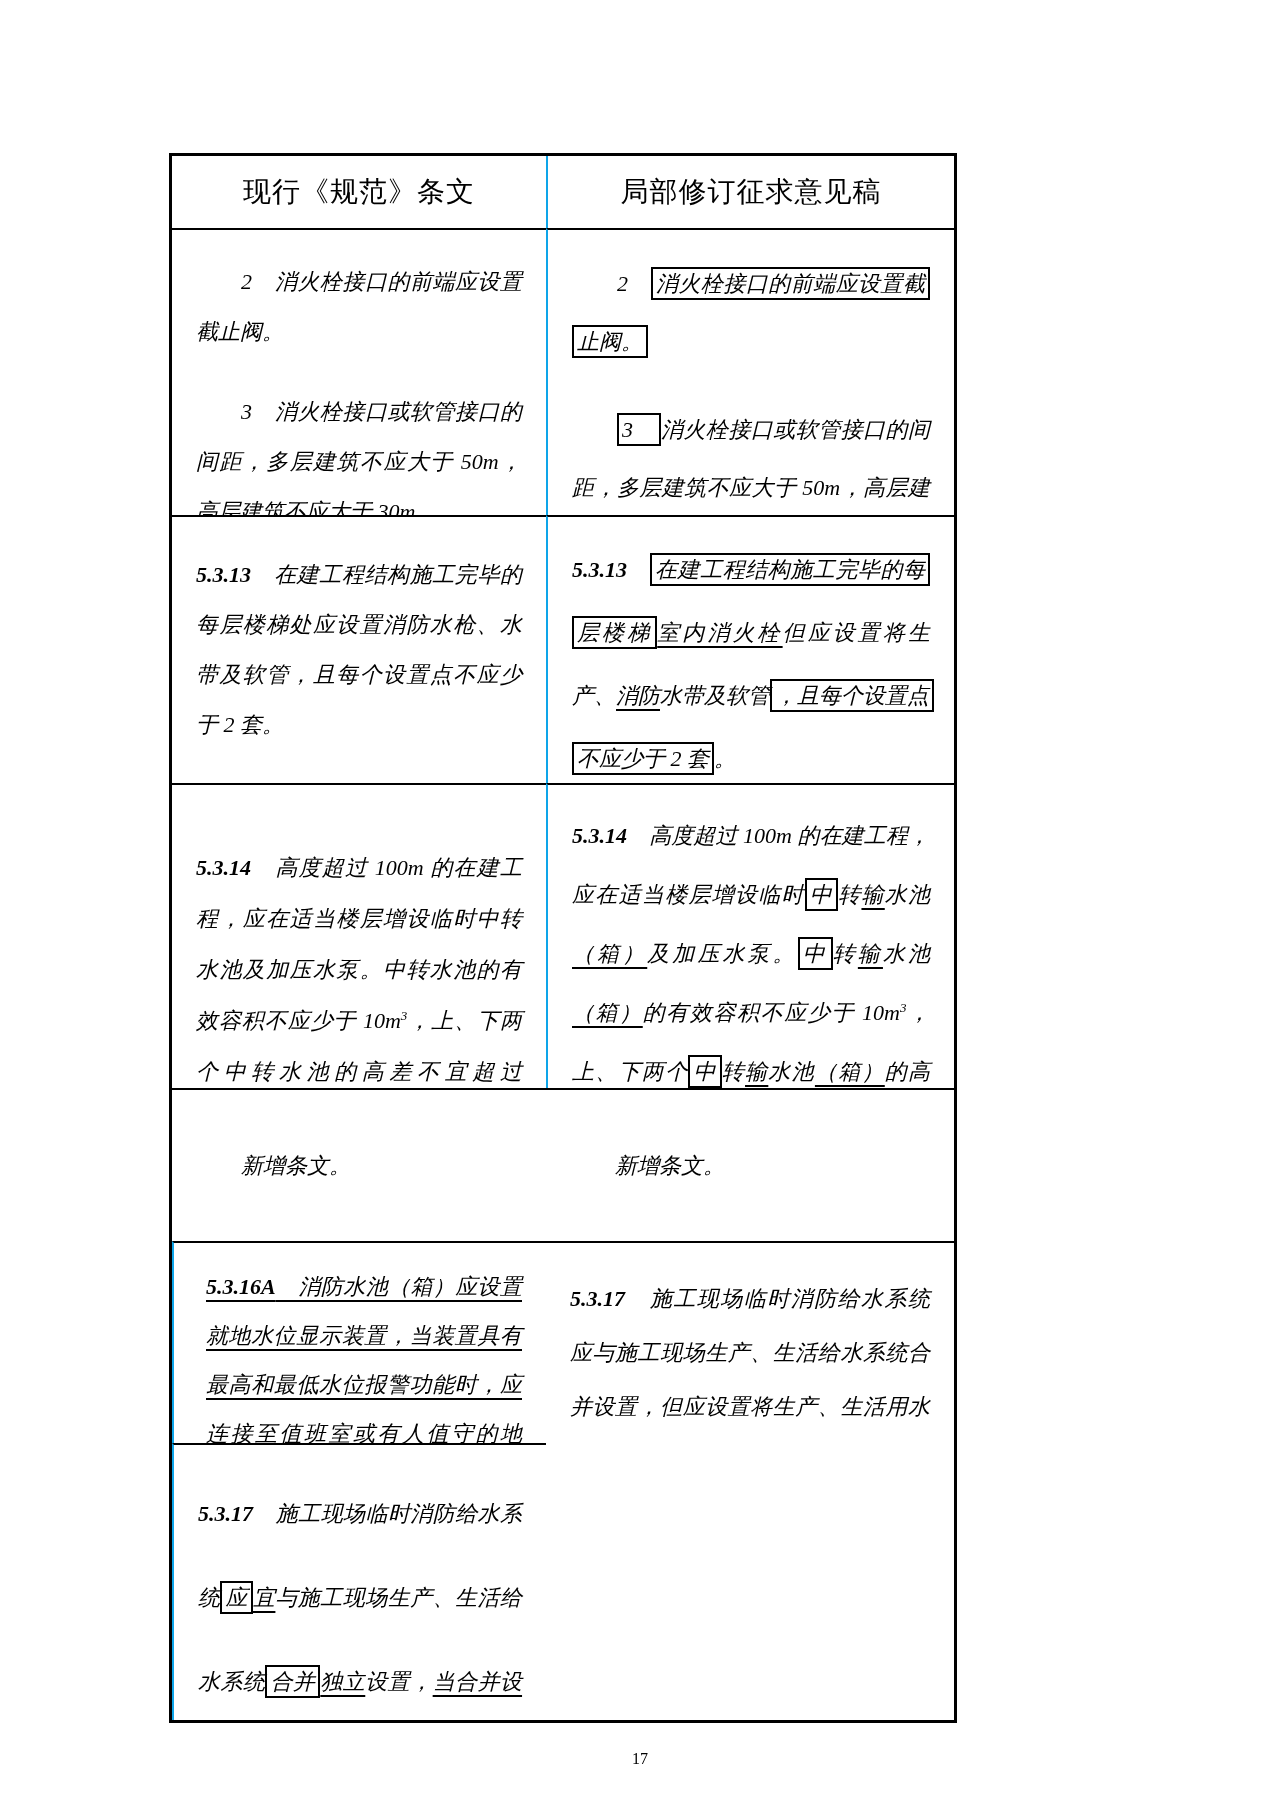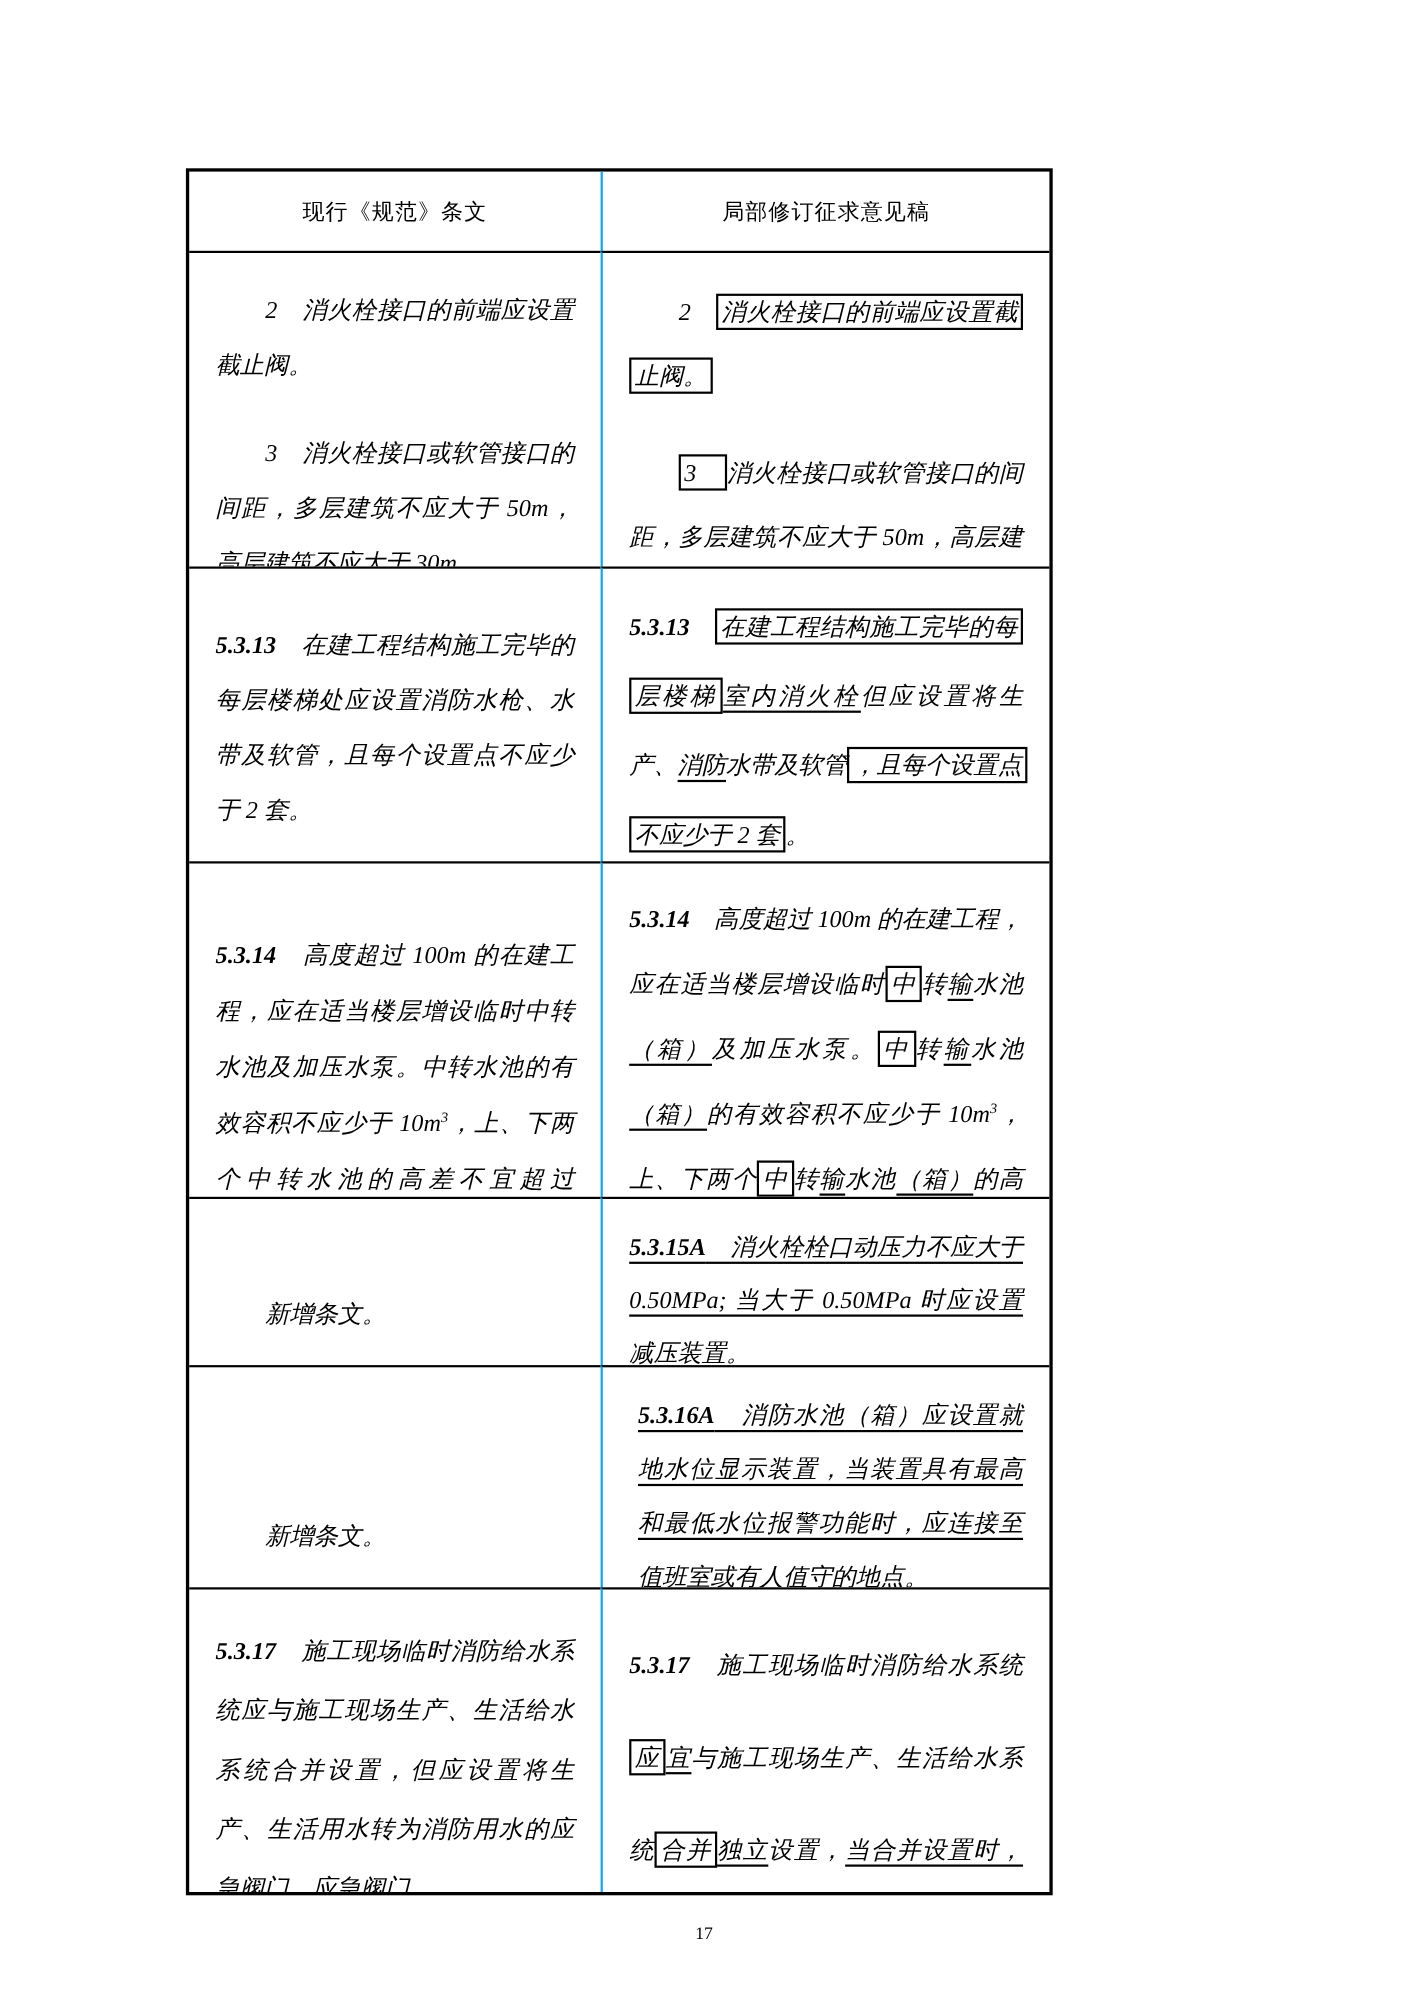--- a/index.html
+++ b/index.html
@@ -27,24 +27,24 @@
     border-top:2px solid #000;
     padding:6px 9px;
     display:flex;flex-direction:column;justify-content:flex-start;
     font-size:22px;
   }
   .cr{border-left:2px solid #0ea5e9;}
   .r0{border-top:none;}
   .head{
     justify-content:center;
     text-align:center;
-    font-size:20px;
+    font-size:28px;
     letter-spacing:1px;
   }
-  .vc{justify-content:flex-end;}
+  .vc{justify-content:center;}
   .para{margin:15px;text-align:justify;font-style:italic;}
   .para.indent{text-indent:2.05em;}
   .para:last-child{text-align:justify;}
   
   .row1.cl{line-height:50px;padding-top:12px;}
   .row1.cr{line-height:58px;padding-top:10px;}
   .row2.cl{line-height:50px;}
   .row2.cr{line-height:63px;}
   .row3.cl{line-height:51px;padding-top:42px;}
   .row3.cr{line-height:59px;}
@@ -116,23 +116,20 @@
     <div class="cell cl row3">
         <p class="para"><span class="seg-b">5.3.14</span><span class="seg-plain">　高度超过 100m 的在建工程，应在适当楼层增设临时中转水池及加压水泵。中转水池的有效容积不应少于 10m</span><span class="seg-sup">3</span><span class="seg-plain">，上、下两个中转水池的高差不宜超过 100m。</span></p>
       </div>
     <div class="cell cr row3">
         <p class="para"><span class="seg-b">5.3.14</span><span class="seg-plain">　高度超过 100m 的在建工程，应在适当楼层增设临时</span><span class="seg-box">中</span><span class="seg-plain">转</span><span class="seg-u">输</span><span class="seg-plain">水池</span><span class="seg-u">（箱）</span><span class="seg-plain">及加压水泵。</span><span class="seg-box">中</span><span class="seg-plain">转</span><span class="seg-u">输</span><span class="seg-plain">水池</span><span class="seg-u">（箱）</span><span class="seg-plain">的有效容积不应少于 10m</span><span class="seg-sup">3</span><span class="seg-plain">，上、下两个</span><span class="seg-box">中</span><span class="seg-plain">转</span><span class="seg-u">输</span><span class="seg-plain">水池</span><span class="seg-u">（箱）</span><span class="seg-plain">的高差不宜超过 100m。</span></p>
       </div>
 
     <div class="cell cl row4 vc">
         <p class="para indent"><span class="seg-plain">新增条文。</span></p>
       </div>
-    <div class="cell cr row4">
-        <p class="para"><span class="seg-bu">5.3.15A</span><span class="seg-u">　消火栓栓口动压力不应大于 0.50MPa; 当大于 0.50MPa 时应设置减压装置。　</span></p>
-      </div>
 
     <div class="cell cl row5 vc">
         <p class="para indent"><span class="seg-plain">新增条文。</span></p>
       </div>
     <div class="cell cr row5">
         <p class="para"><span class="seg-bu">5.3.16A</span><span class="seg-u">　消防水池（箱）应设置就地水位显示装置，当装置具有最高和最低水位报警功能时，应连接至值班室或有人值守的地点。　</span></p>
       </div>
 
     <div class="cell cl row6">
         <p class="para"><span class="seg-b">5.3.17</span><span class="seg-plain">　施工现场临时消防给水系统应与施工现场生产、生活给水系统合并设置，但应设置将生产、生活用水转为消防用水的应急阀门。应急阀门</span></p>

